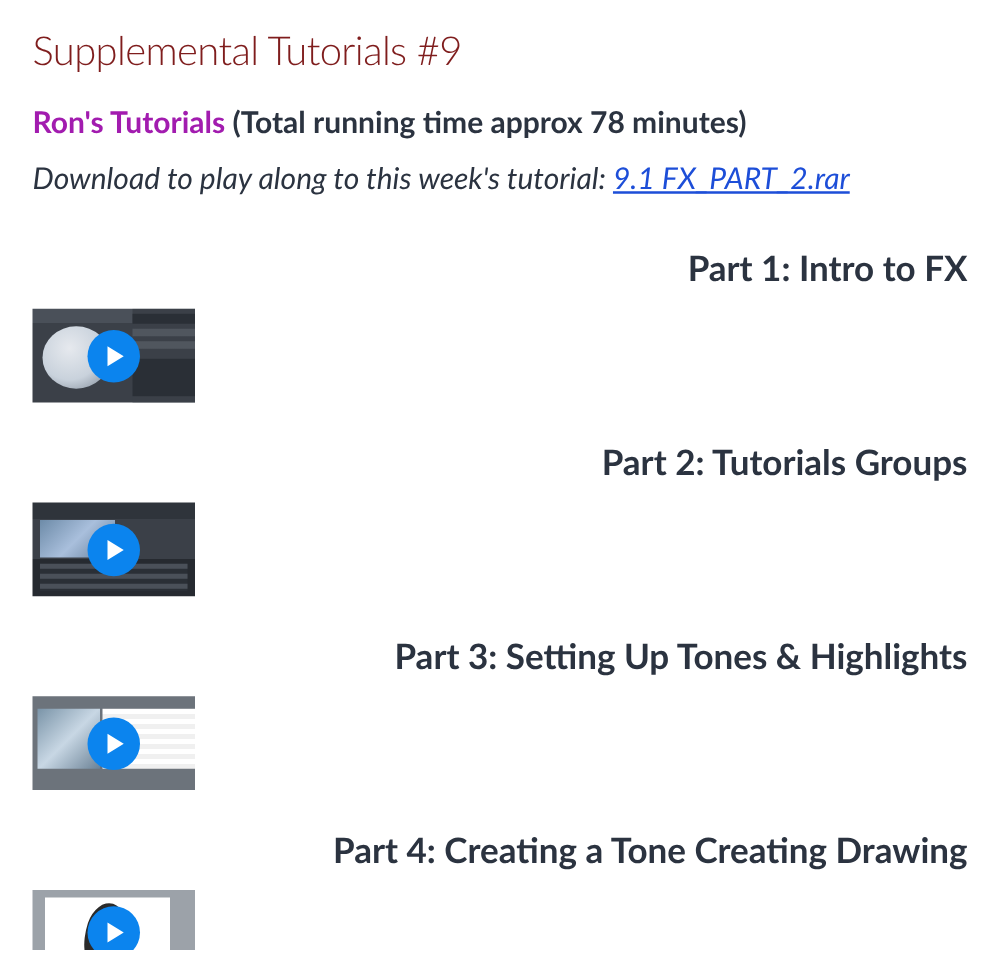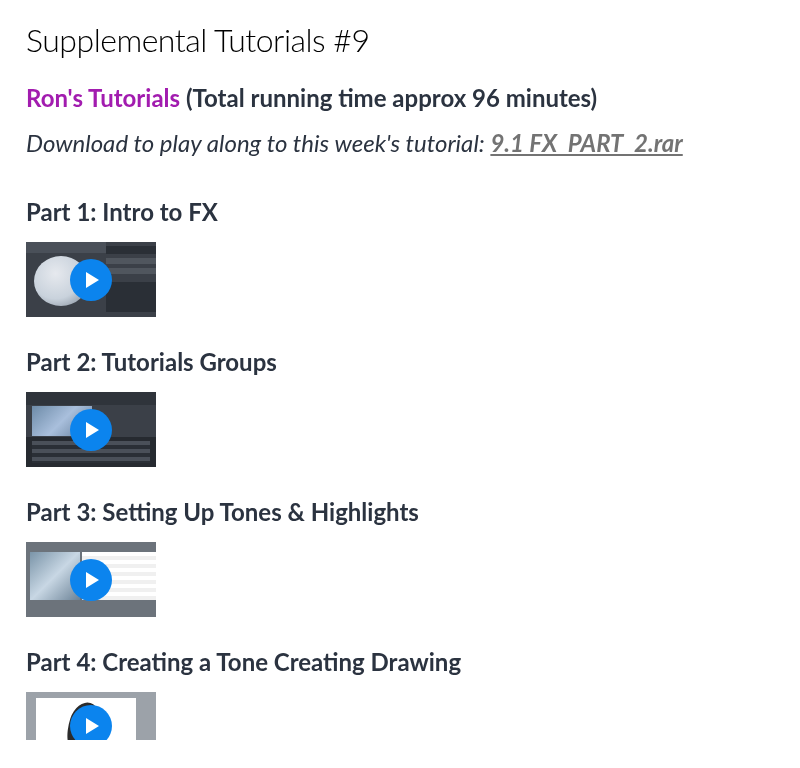--- a/index.html
+++ b/index.html
@@ -10,50 +10,51 @@
     body {
       font-family: 'Lato', 'Helvetica Neue', Arial, sans-serif;
       background: #ffffff;
       padding: 20px 26px;
       width: 800px;
       color: #2b3340;
     }
     .page-title {
       font-size: 32px;
       font-weight: 300;
-      color: #000000;
+      color: #7f1d1d;
       margin-bottom: 24px;
       letter-spacing: -0.5px;
     }
     .subtitle-line {
       font-size: 24px;
       font-weight: 700;
       color: #2b3340;
       margin-bottom: 16px;
     }
     .author-name {
       color: #a21caf;
     }
     .download-line {
       font-size: 24px;
       font-style: italic;
       color: #2b3340;
       margin-bottom: 40px;
     }
     .download-link {
-      color: #737373;
-      font-weight: 700;
+      color: #1d4ed8;
+      font-weight: 400;
       text-decoration: underline;
       font-style: italic;
     }
     .part-title {
-      font-size: 24px;
+      font-size: 28px;
       font-weight: 700;
       color: #2b3340;
       margin-bottom: 16px;
+      text-align: right;
     }
     .video-thumb {
       width: 130px;
       height: 75px;
       background: #3b4048;
       position: relative;
       margin-bottom: 30px;
       display: block;
       cursor: pointer;
       overflow: hidden;
@@ -191,21 +192,21 @@
     .thumb-cut .play-button {
       top: 70%;
     }
   </style>
 </head>
 <body>
 
 <h1 class="page-title">Supplemental Tutorials #9</h1>
 
 <p class="subtitle-line">
-  <span class="author-name">Ron's Tutorials</span><span> (Total running time approx 96 minutes)</span>
+  <span class="author-name">Ron's Tutorials</span><span> (Total running time approx 78 minutes)</span>
 </p>
 
 <p class="download-line">
   <span>Download to play along to this week's tutorial: </span><a href="#" class="download-link">9.1 FX_PART_2.rar</a>
 </p>
 
 <h2 class="part-title">Part 1: Intro to FX</h2>
 <div class="video-thumb thumb-1">
   <div class="play-button"></div>
 </div>

